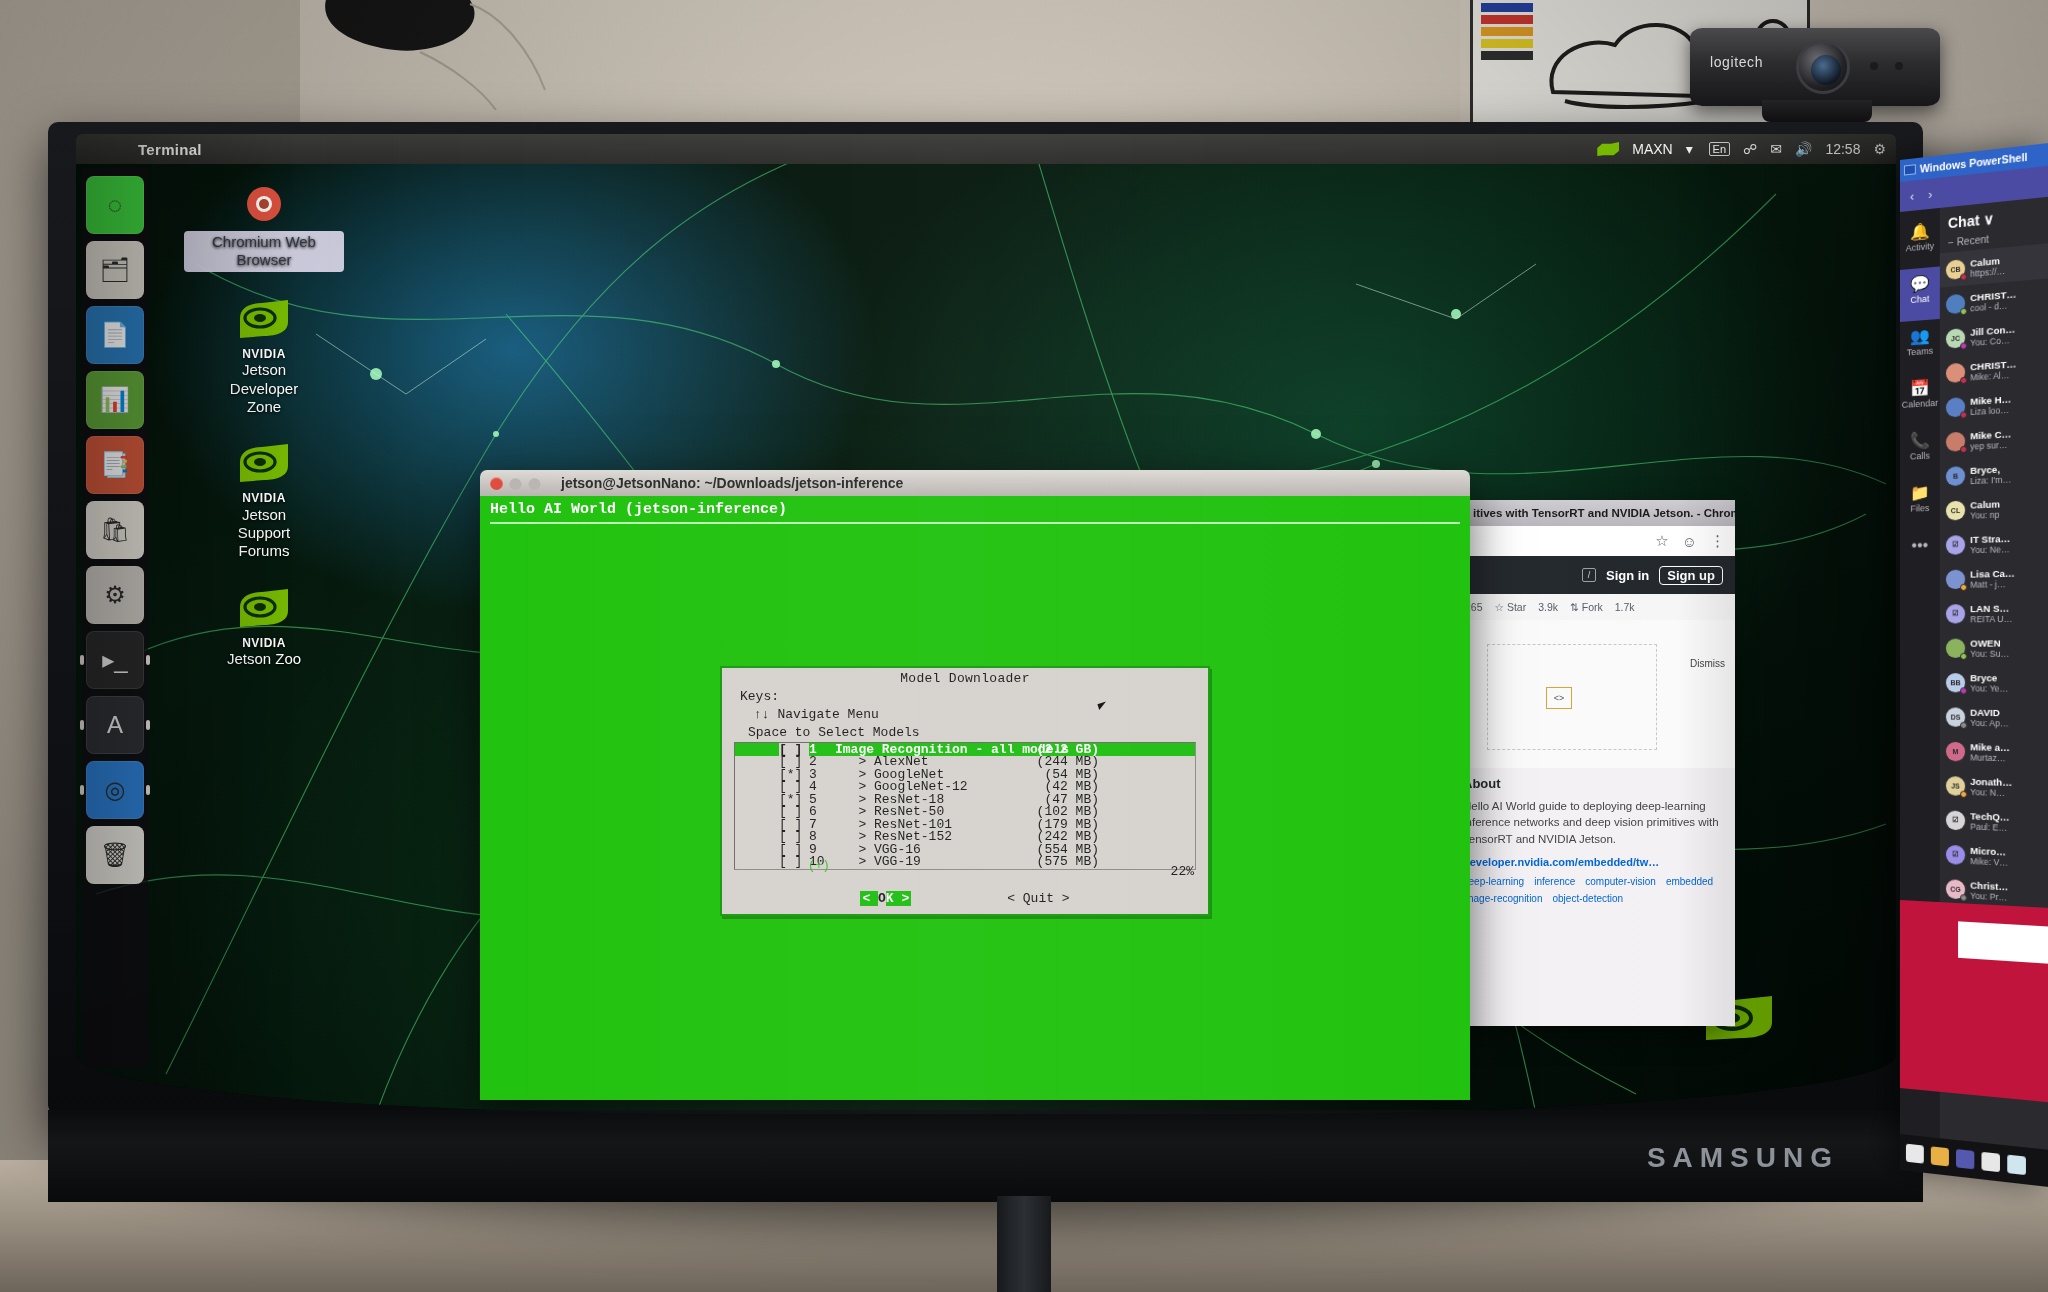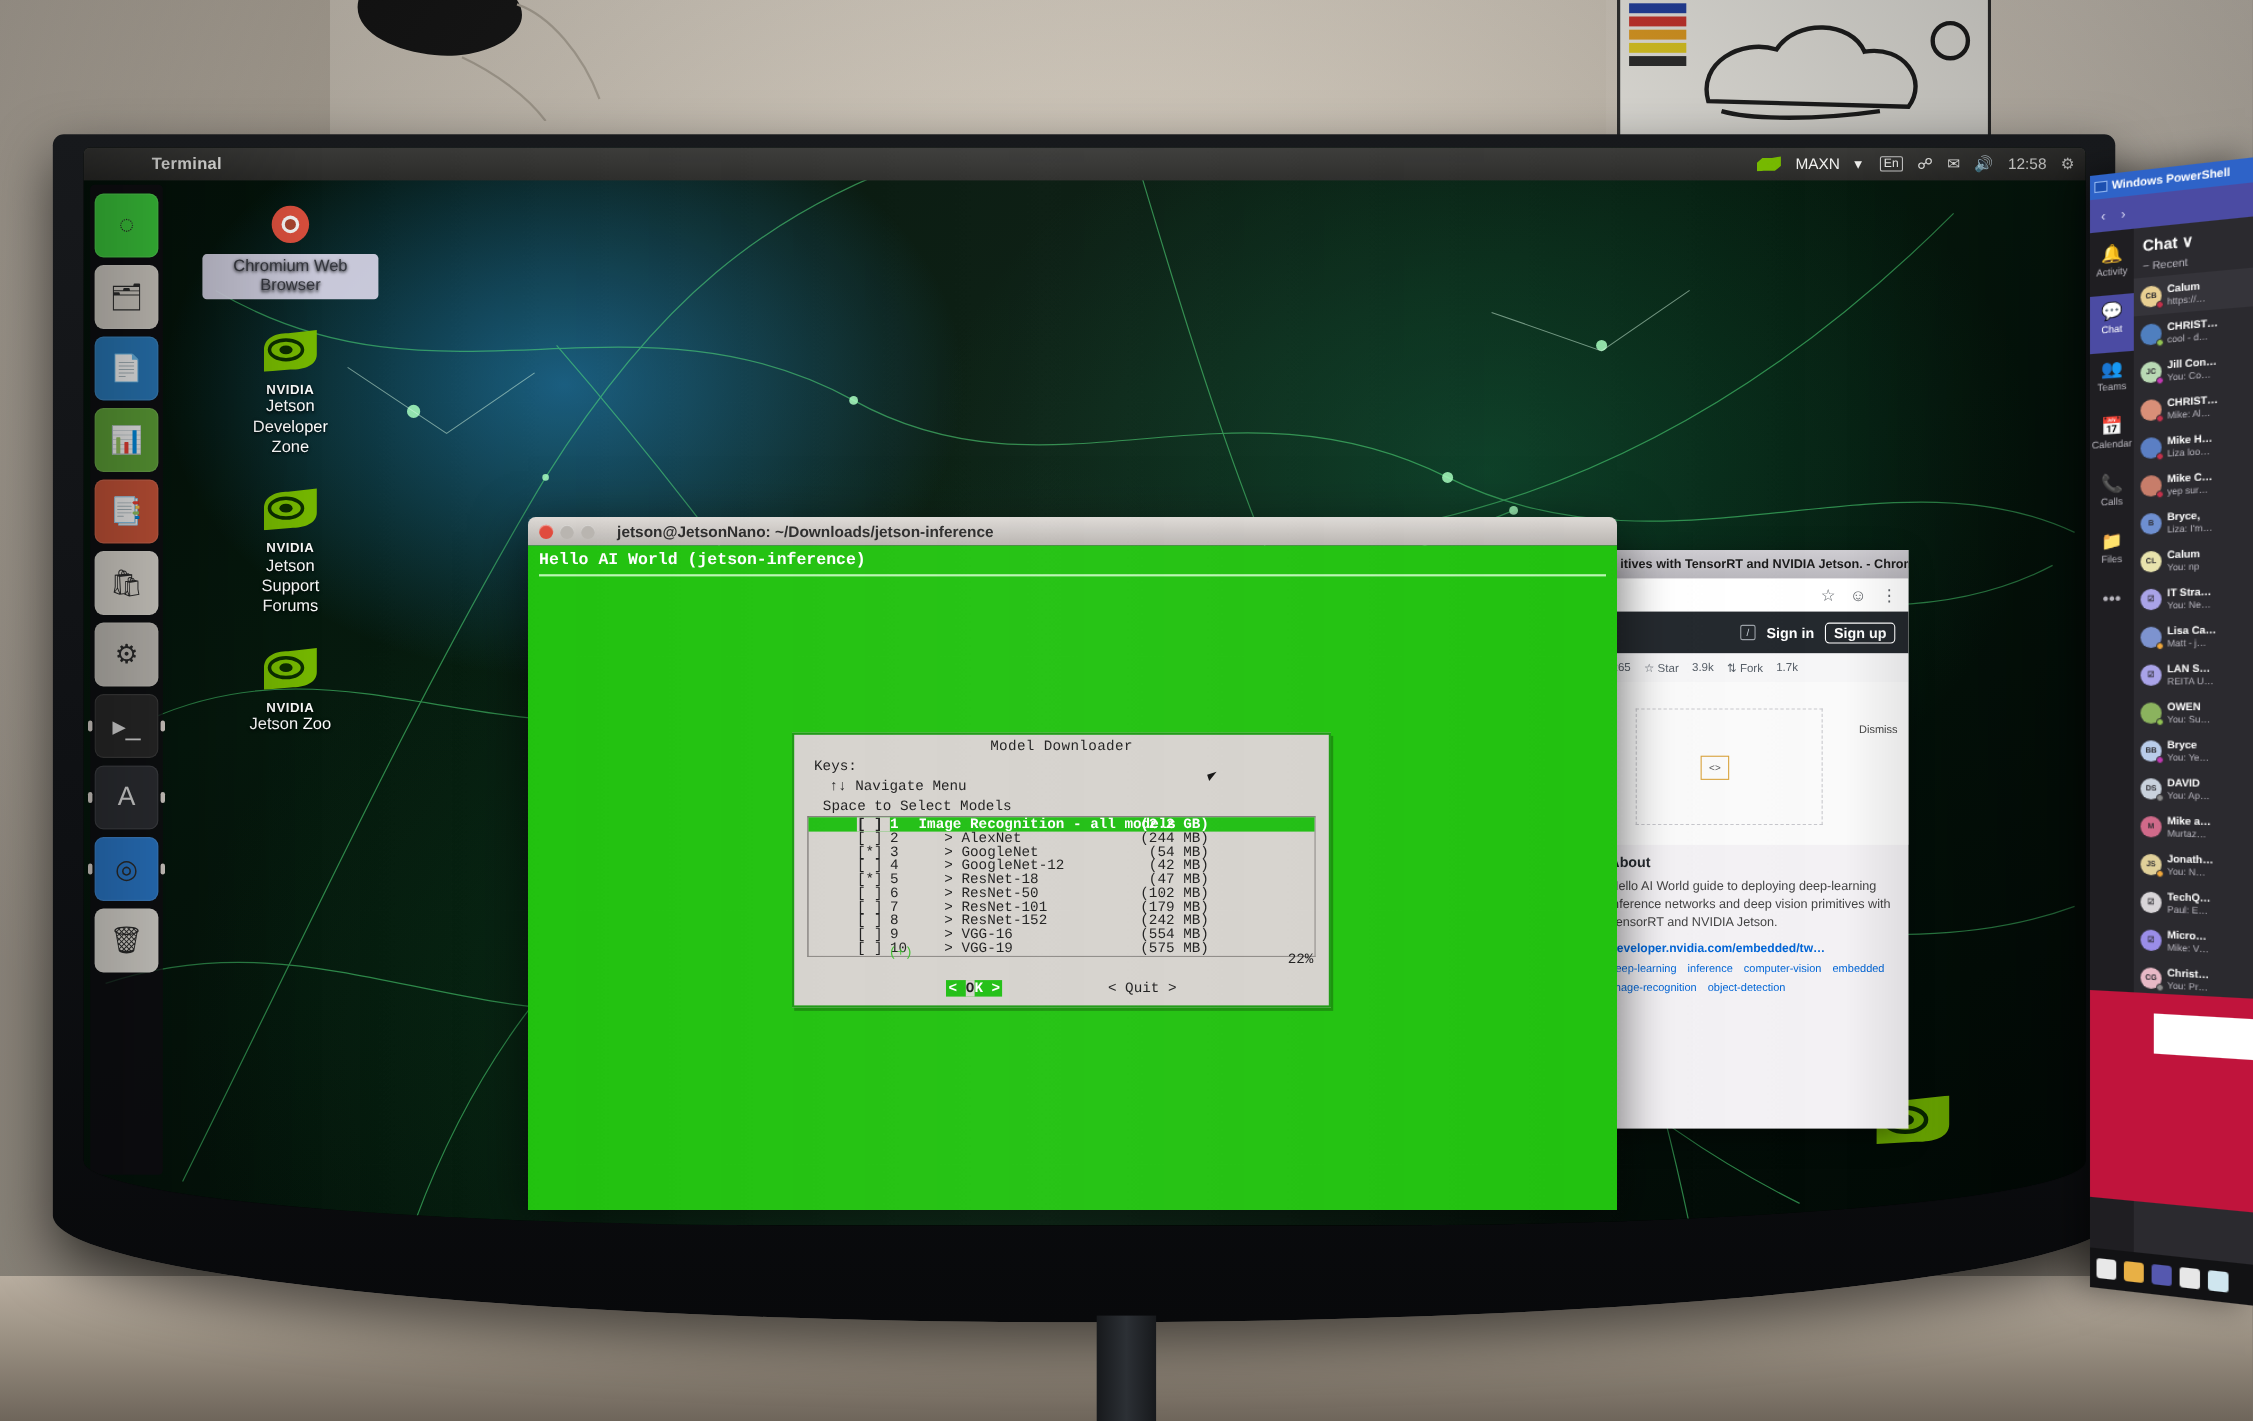--- a/index.html
+++ b/index.html
@@ -229,20 +229,29 @@
       <rect x="8" y="54" width="52" height="9" fill="#2a2a2a"></rect>
       <path d="M80,95 C70,60 110,38 142,48 C160,20 210,22 222,50 C258,44 280,76 262,100 Z" fill="none" stroke="#1a1a1a" stroke-width="4"></path>
       <path d="M92,104 C120,112 180,112 236,104" stroke="#1a1a1a" stroke-width="4" fill="none"></path>
       <circle cx="300" cy="40" r="16" fill="none" stroke="#1a1a1a" stroke-width="4"></circle>
     </svg>
   </div>
 
   <div class="wall-shadow"></div>
   <div class="desk"></div>
 
+  <div class="webcam">
+    <div class="brand">logitech</div>
+    <div class="lensring">
+        <div class="lens"></div>
+      </div>
+    <div class="dot" style="left:180px"></div>
+    <div class="dot" style="left:205px"></div>
+    <div class="stand"></div>
+  </div>
 
   <div class="monitor">
     <div class="bezel"></div>
 
     <div class="screen-clip">
       <div class="screen">
 
         <div class="ubuntu">
 
           <svg class="neural" viewBox="0 0 1820 980" preserveAspectRatio="none">
@@ -456,20 +465,23 @@
               <div class="cursor"></div>
             </div>
           </div>
 
         </div>
 
       </div>
       <div class="curve-tint"></div>
     </div>
 
+    <div class="mon-chin">
+      <div class="mon-brand">SAMSUNG</div>
+    </div>
   </div>
   <div class="stand-neck"></div>
 
   <div class="winlap">
     <div class="ps-tb">
       <span class="ic"></span>
       <span>Windows PowerShell</span>
     </div>
     <div class="teams-nav">
       <span>‹</span>

